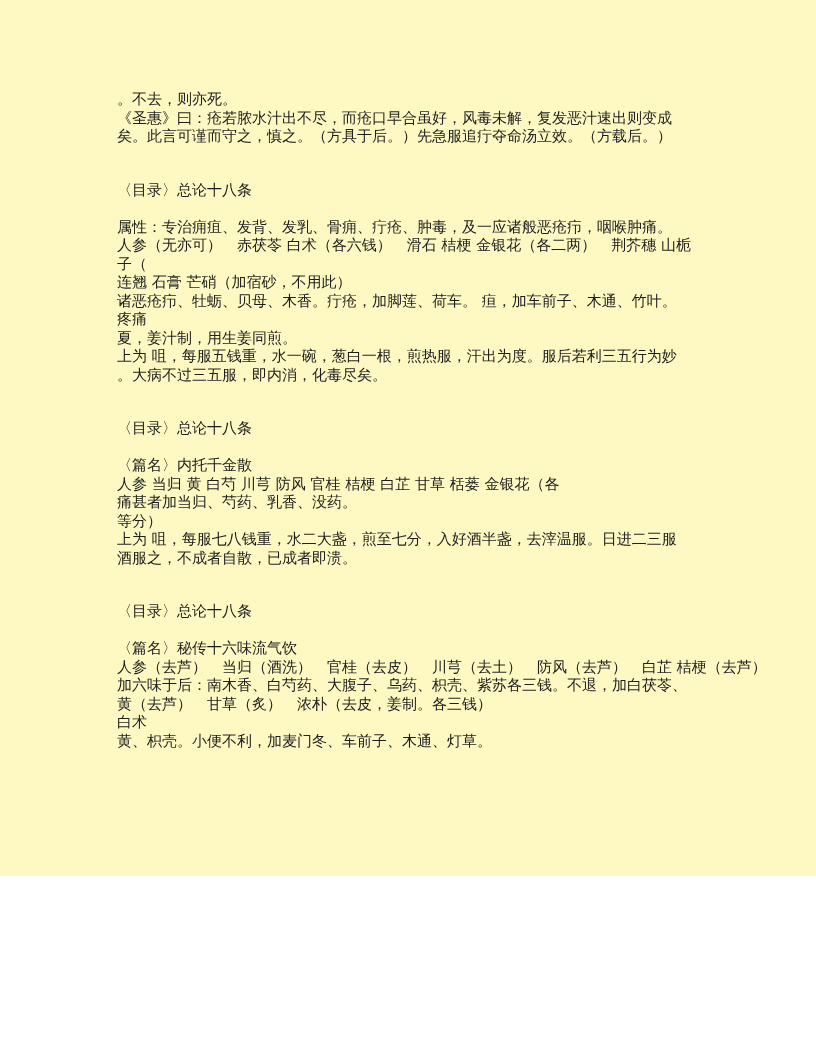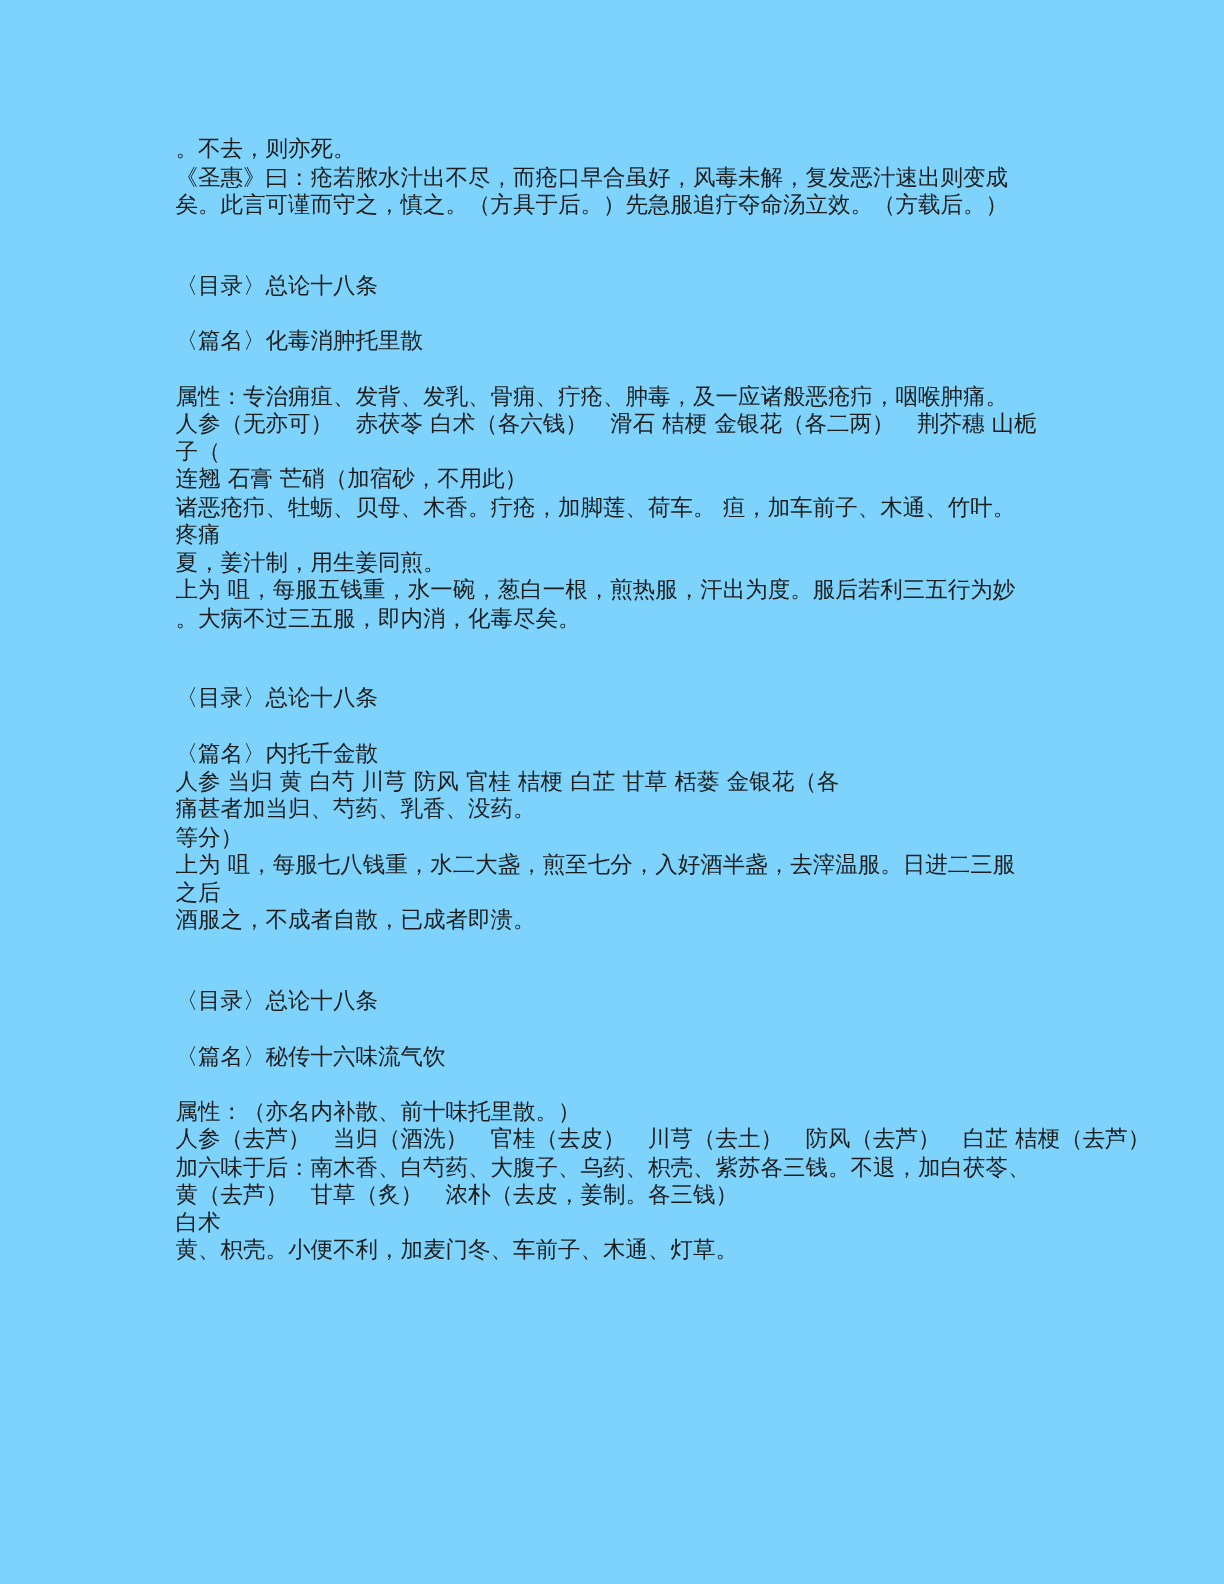--- a/index.html
+++ b/index.html
@@ -3,22 +3,22 @@
 <meta charset="utf-8">
 <style>
   html, body {
     margin: 0;
     padding: 0;
     background: #ffffff;
   }
   .page {
     position: relative;
     width: 816px;
-    height: 1056px;
-    background: #7dd3fc;
+    height: 876px;
+    background: #fef9c3;
     overflow: hidden;
     font-family: "DejaVu Serif", "Liberation Serif", serif;
   }
   .content {
     position: absolute;
     left: 117px;
     top: 90px;
     width: 660px;
     font-size: 15px;
     color: #1d1d1d;
@@ -44,45 +44,42 @@
 
 <div class="page">
   <div class="content" style="color: rgb(29, 29, 29);">
       <div class="block">
         <div class="line">。不去，则亦死。</div>
         <div class="line">《圣惠》曰：疮若脓水汁出不尽，而疮口早合虽好，风毒未解，复发恶汁速出则变成</div>
         <div class="line">矣。此言可谨而守之，慎之。（方具于后。）先急服追疔夺命汤立效。（方载后。）</div>
       </div>
       <div class="block">
         <div class="line catalog-line">〈目录〉总论十八条</div>
-        <div class="line title-line">〈篇名〉化毒消肿托里散</div>
         <div class="line first-body-line">属性：专治痈疽、发背、发乳、骨痈、疔疮、肿毒，及一应诸般恶疮疖，咽喉肿痛。</div>
         <div class="line">人参（无亦可）　赤茯苓 白术（各六钱）　滑石 桔梗 金银花（各二两）　荆芥穗 山栀</div>
         <div class="line">子（</div>
         <div class="line">连翘 石膏 芒硝（加宿砂，不用此）</div>
         <div class="line">诸恶疮疖、牡蛎、贝母、木香。疔疮，加脚莲、荷车。 疸，加车前子、木通、竹叶。</div>
         <div class="line">疼痛</div>
         <div class="line">夏，姜汁制，用生姜同煎。</div>
         <div class="line">上为 咀，每服五钱重，水一碗，葱白一根，煎热服，汗出为度。服后若利三五行为妙</div>
         <div class="line">。大病不过三五服，即内消，化毒尽矣。</div>
       </div>
       <div class="block">
         <div class="line catalog-line">〈目录〉总论十八条</div>
         <div class="line title-line">〈篇名〉内托千金散</div>
         <div class="line">人参 当归 黄 白芍 川芎 防风 官桂 桔梗 白芷 甘草 栝蒌 金银花（各</div>
         <div class="line">痛甚者加当归、芍药、乳香、没药。</div>
         <div class="line">等分）</div>
         <div class="line">上为 咀，每服七八钱重，水二大盏，煎至七分，入好酒半盏，去滓温服。日进二三服</div>
-        <div class="line">之后</div>
         <div class="line">酒服之，不成者自散，已成者即溃。</div>
       </div>
       <div class="block">
         <div class="line catalog-line">〈目录〉总论十八条</div>
         <div class="line title-line">〈篇名〉秘传十六味流气饮</div>
-        <div class="line first-body-line">属性：（亦名内补散、前十味托里散。）</div>
         <div class="line">人参（去芦）　当归（酒洗）　官桂（去皮）　川芎（去土）　防风（去芦）　白芷 桔梗（去芦）</div>
         <div class="line">加六味于后：南木香、白芍药、大腹子、乌药、枳壳、紫苏各三钱。不退，加白茯苓、</div>
         <div class="line">黄（去芦）　甘草（炙）　浓朴（去皮，姜制。各三钱）</div>
         <div class="line">白术</div>
         <div class="line">黄、枳壳。小便不利，加麦门冬、车前子、木通、灯草。</div>
       </div>
     </div>
 </div>
 
 </body></html>

